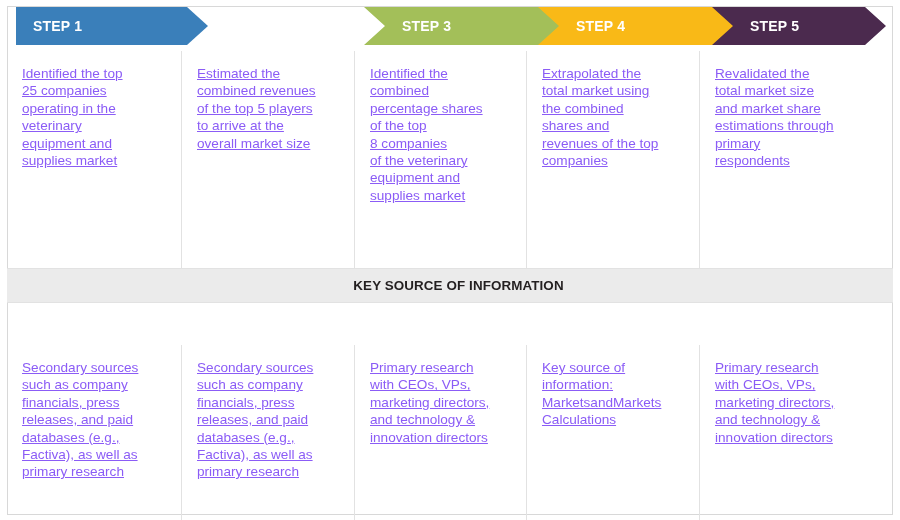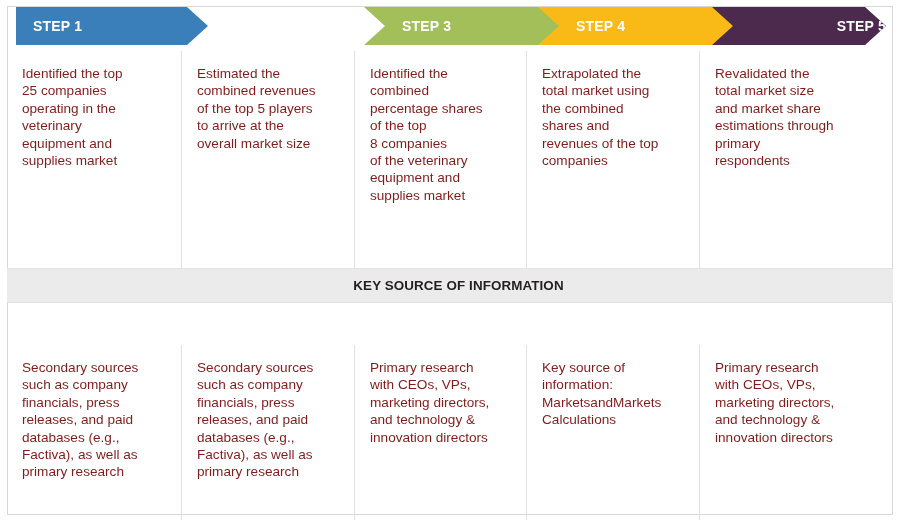--- a/index.html
+++ b/index.html
@@ -60,21 +60,21 @@
 
   .chev-0 { left: 16px;  width: 192px; padding-left: 17px;
             clip-path: polygon(0 0, calc(100% - 21px) 0, 100% 50%, calc(100% - 21px) 100%, 0 100%); }
   .chev-1 { left: 190px; width: 196px; padding-left: 38px;
             clip-path: polygon(0 0, calc(100% - 21px) 0, 100% 50%, calc(100% - 21px) 100%, 0 100%, 21px 50%); }
   .chev-2 { left: 364px; width: 196px; padding-left: 38px;
             clip-path: polygon(0 0, calc(100% - 21px) 0, 100% 50%, calc(100% - 21px) 100%, 0 100%, 21px 50%); text-align: right; }
   .chev-3 { left: 538px; width: 196px; padding-left: 38px;
             clip-path: polygon(0 0, calc(100% - 21px) 0, 100% 50%, calc(100% - 21px) 100%, 0 100%, 21px 50%); }
   .chev-4 { left: 712px; width: 174px; padding-left: 38px;
-            clip-path: polygon(0 0, calc(100% - 21px) 0, 100% 50%, calc(100% - 21px) 100%, 0 100%, 21px 50%); justify-content: flex-end; }
+            clip-path: polygon(0 0, calc(100% - 21px) 0, 100% 50%, calc(100% - 21px) 100%, 0 100%, 21px 50%); }
 
   
   .row {
     position: absolute;
     left: 7px;
     width: 886px;
     display: flex;
     box-sizing: border-box;
   }
   .row-steps { top: 51px;  height: 217px; }
@@ -89,23 +89,24 @@
 
   .cell-0 { width: 175px; }
   .cell-1 { width: 173px; }
   .cell-2 { width: 172px; }
   .cell-3 { width: 173px; }
   .cell-4 { width: 193px; }
 
   .cell-text {
     font-size: 13.6px;
     line-height: 1.28;
-    color: #7f1d1d;
+    color: #8b5cf6;
     font-family: "Liberation Sans", sans-serif;
     white-space: pre-line;
+    text-decoration: underline;
   }
 
   
   .key-banner {
     position: absolute;
     left: 7px;
     top: 268px;
     width: 886px;
     height: 35px;
     background: #ebebeb;

